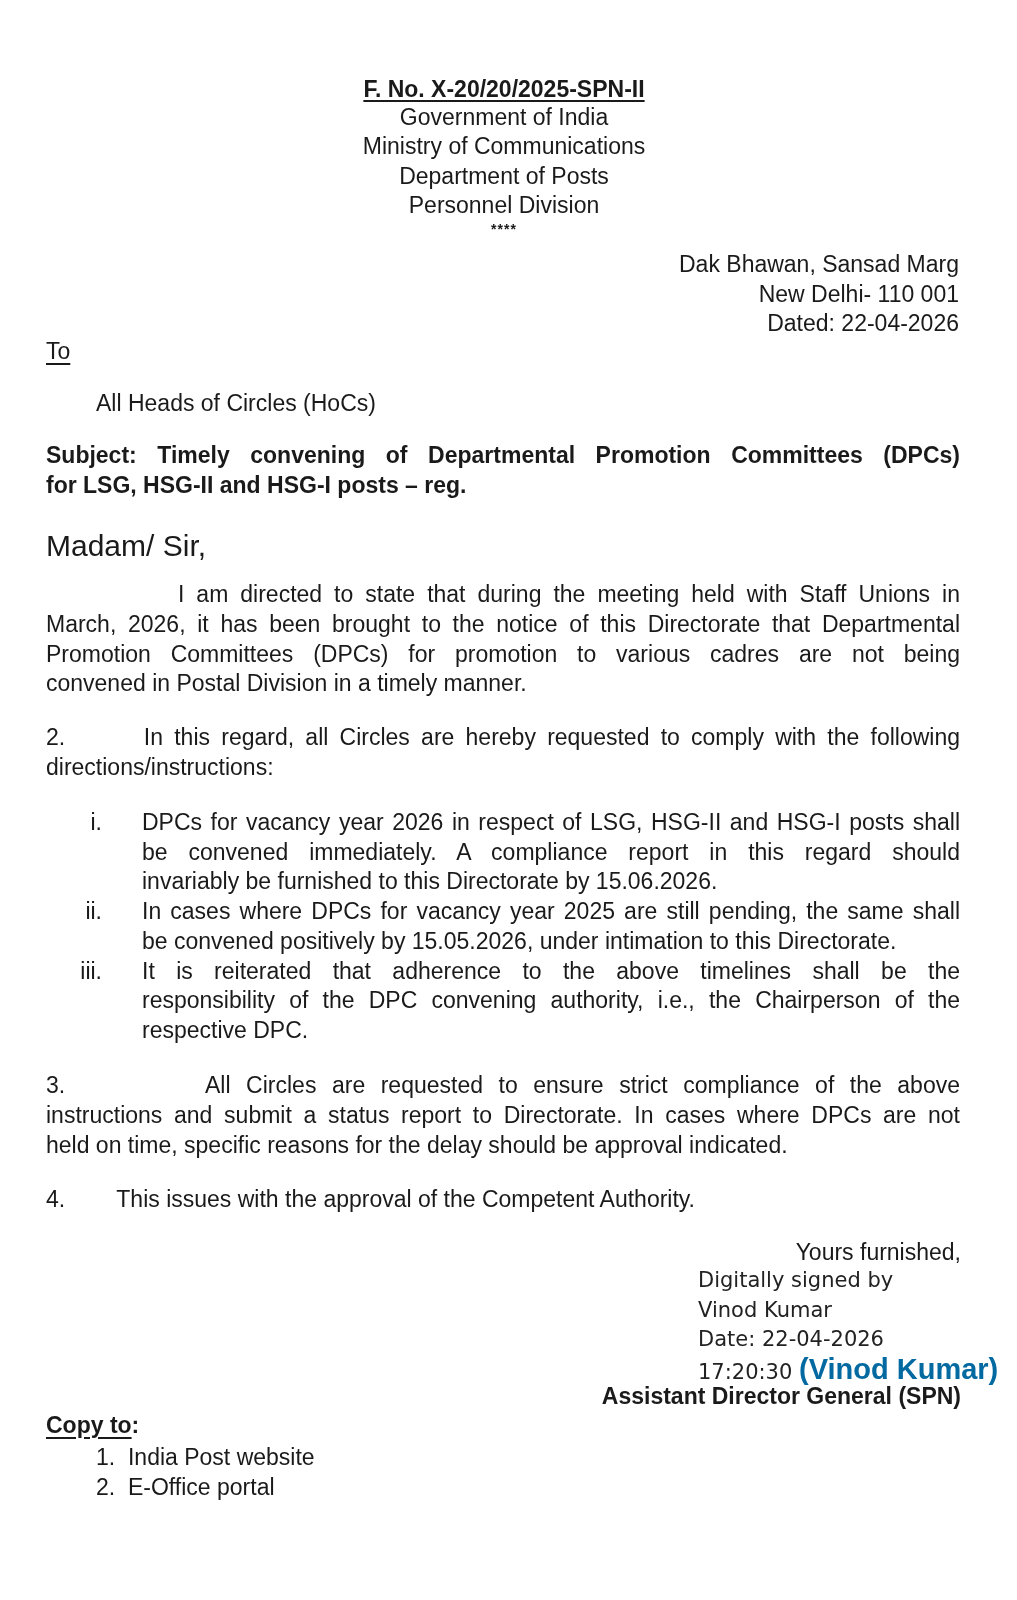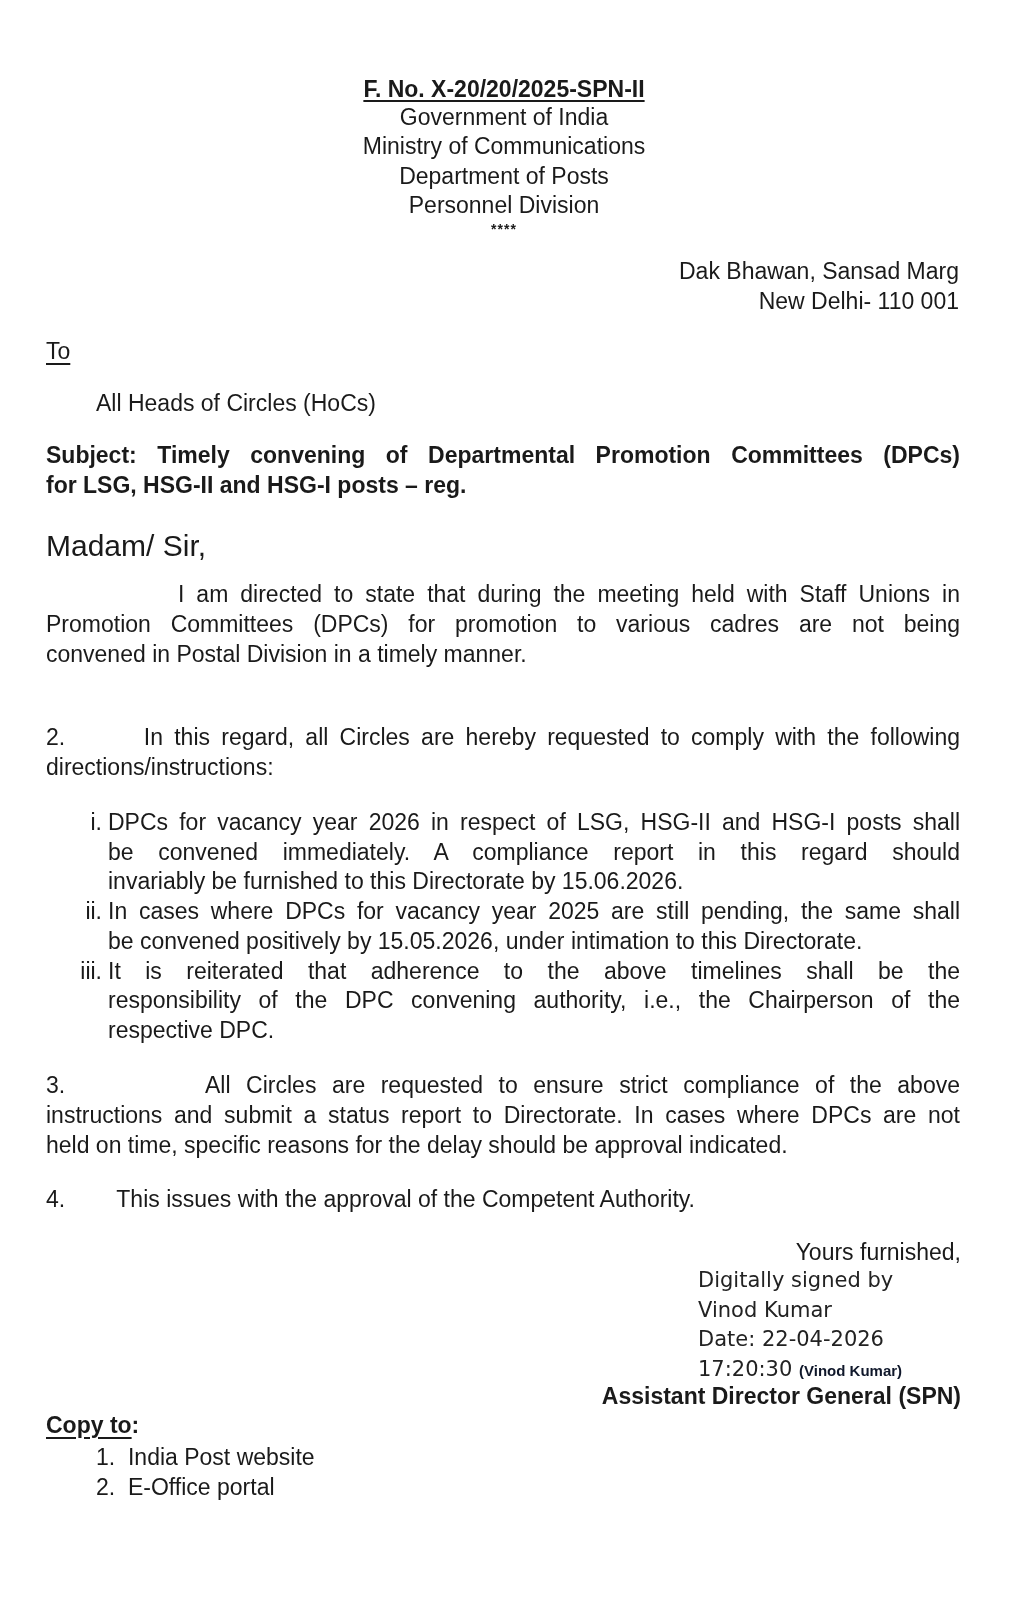--- a/index.html
+++ b/index.html
@@ -5,69 +5,71 @@
   html, body { margin: 0; padding: 0; background: #ffffff; }
   body {
     width: 1017px; height: 1600px; position: relative; overflow: hidden;
     font-family: "Liberation Sans", sans-serif; color: #1a1a1a;
   }
   .abs { position: absolute; }
   .hdr { left: 0; width: 1008px; text-align: center; font-size: 23px; line-height: 30px; }
   .fileno { top: 74px; font-weight: bold; }
   .fileno span { text-decoration: underline; text-decoration-thickness: 2px; text-underline-offset: 3px; }
   .stars { top: 222px; font-size: 14px; font-weight: bold; letter-spacing: 1px; line-height: 14px; }
-  .addr { right: 58px; text-align: right; font-size: 23px; line-height: 29.5px; top: 250px; margin-top: 7px; }
+  .addr { right: 58px; text-align: right; font-size: 23px; line-height: 29.5px; top: 250px; }
   .to { left: 46px; top: 338px; font-size: 23px; text-decoration: underline; text-underline-offset: 4px; }
   .addressee { left: 96px; top: 390px; font-size: 23px; }
   .subject { left: 46px; top: 441px; width: 914px; font-size: 23px; line-height: 29.5px; font-weight: bold; text-align: justify; text-align-last: left; }
   .subject .l1 { display:block; text-align: justify; text-align-last: justify; }
   .salut { left: 46px; top: 529px; font-size: 30px; }
   .para { left: 46px; width: 914px; font-size: 23px; line-height: 29.8px; }
   .para .ln { display: block; text-align: justify; text-align-last: justify; white-space: nowrap; }
   .para .ln.last { text-align-last: left; }
   .list { left: 46px; width: 914px; font-size: 23px; line-height: 29.7px; }
   .li { position: relative; padding-left: 62px; }
   .li .num { position: absolute; left: 0; width: 56px; text-align: right; }
-  .li .ln { display: block; text-align: justify; text-align-last: justify; }
+  .li .ln { display: block; text-align: justify; text-align-last: justify; margin-left: 34px; }
   .li .ln.last { text-align-last: left; }
   .sign { right: 56px; text-align: right; font-size: 23px; top: 1239px; }
   .dsig { left: 698px; top: 1266px; font-family: "DejaVu Sans", sans-serif; font-size: 21px; line-height: 29.5px; color: #222; }
-  .dsig b { font-family: "Liberation Sans", sans-serif; font-size: 15px; color: #0f172a; }
+  .dsig b { font-family: "Liberation Sans", sans-serif; font-size: 29px; color: #0369a1; }
   .desig { right: 56px; top: 1383px; font-size: 23px; font-weight: bold; text-align: right; }
   .copy { left: 46px; top: 1412px; font-size: 23px; font-weight: bold; }
   .copy span { text-decoration: underline; text-underline-offset: 4px; }
   .copylist { left: 96px; top: 1442px; font-size: 23px; line-height: 30px; }
 </style>
 </head>
 <body>
 
 <div class="abs hdr fileno"><span>F. No. X-20/20/2025-SPN-II</span></div>
 <div class="abs hdr" style="top:102px">Government of India</div>
 <div class="abs hdr" style="top:131px">Ministry of Communications</div>
 <div class="abs hdr" style="top:161px">Department of Posts</div>
 <div class="abs hdr" style="top:190px">Personnel Division</div>
 <div class="abs hdr stars">****</div>
 
 <div class="abs addr">
   <div>Dak Bhawan, Sansad Marg</div>
   <div>New Delhi- 110 001</div>
+  <div>Dated: 22-04-2026</div>
 </div>
 
 <div class="abs to">To</div>
 <div class="abs addressee">All Heads of Circles (HoCs)</div>
 
 <div class="abs subject">
   <span class="l1">Subject: Timely convening of Departmental Promotion Committees (DPCs)</span>
   <span>for LSG, HSG-II and HSG-I posts – reg.</span>
 </div>
 
 <div class="abs salut">Madam/ Sir,</div>
 
 <div class="abs para" style="top:580px">
   <span class="ln">&nbsp;&nbsp;&nbsp;&nbsp;&nbsp;&nbsp;&nbsp;&nbsp;&nbsp;&nbsp;&nbsp;I am directed to state that during the meeting held with Staff Unions in</span>
+  <span class="ln">March, 2026, it has been brought to the notice of this Directorate that Departmental</span>
   <span class="ln">Promotion Committees (DPCs) for promotion to various cadres are not being</span>
   <span class="ln last">convened in Postal Division in a timely manner.</span>
 </div>
 
 <div class="abs para" style="top:723px">
   <span class="ln">2.&nbsp;&nbsp;&nbsp;&nbsp;&nbsp;&nbsp;&nbsp;In this regard, all Circles are hereby requested to comply with the following</span>
   <span class="ln last">directions/instructions:</span>
 </div>
 
 <div class="abs list" style="top:808px">

